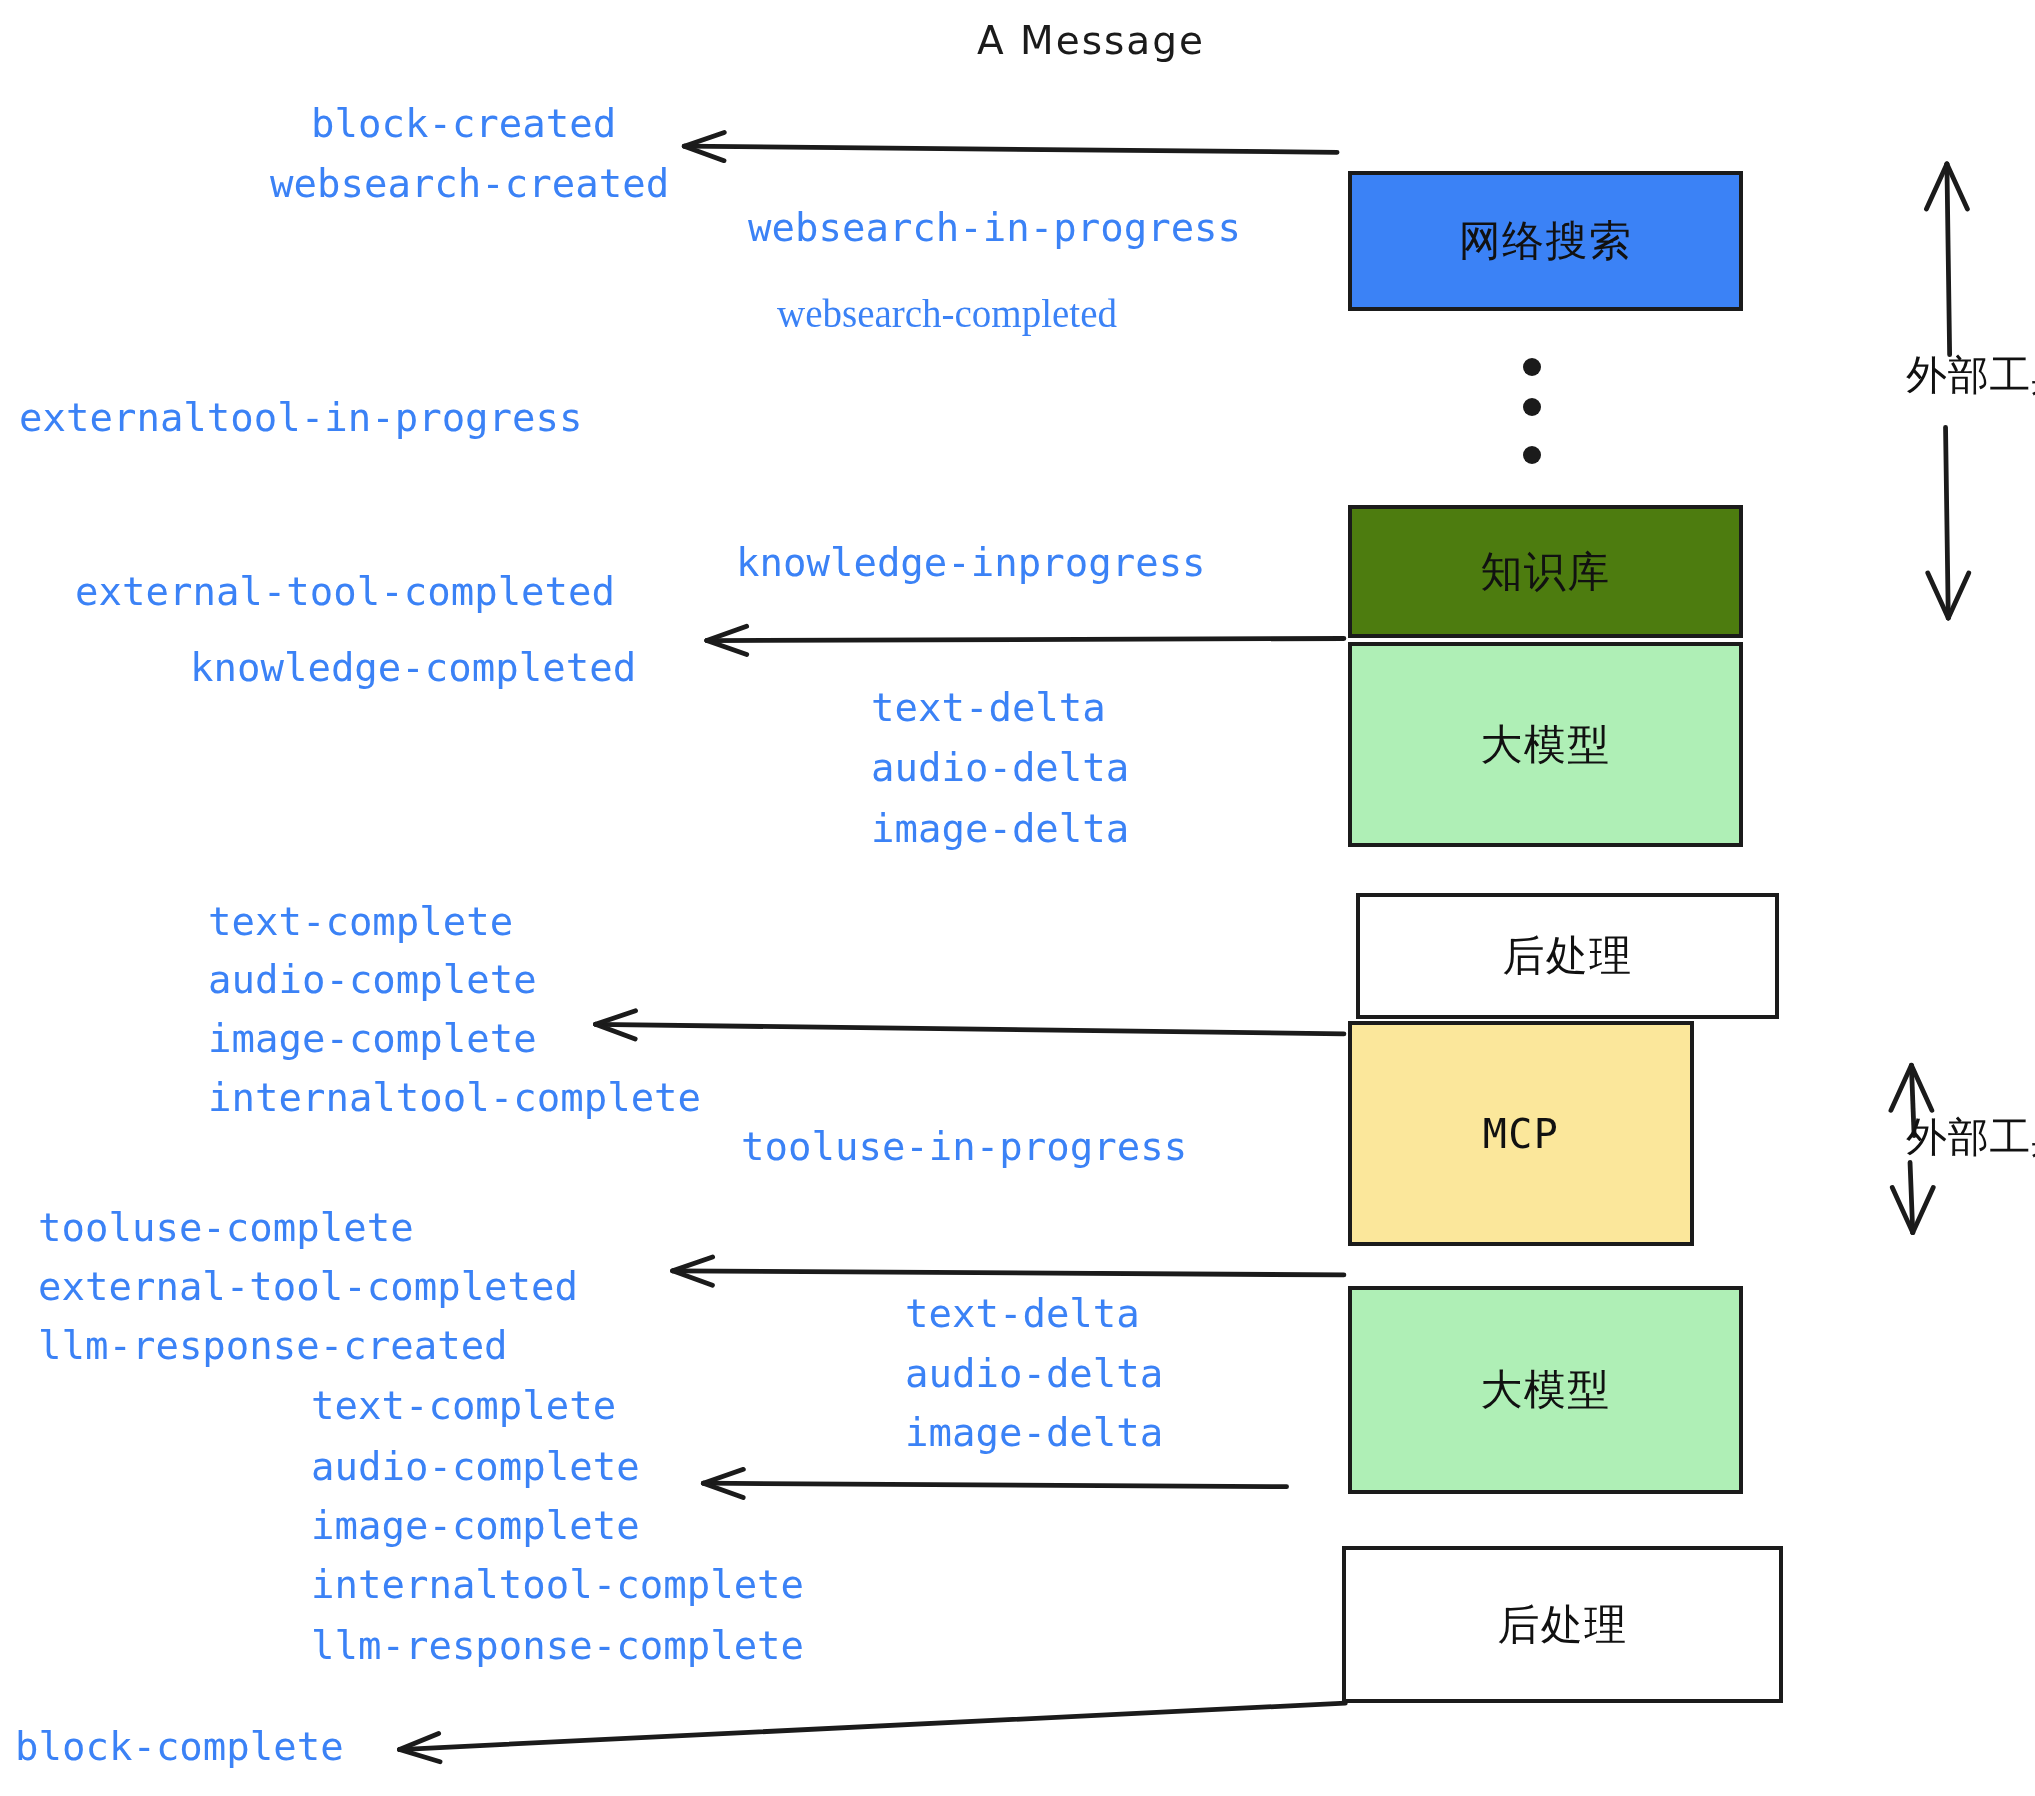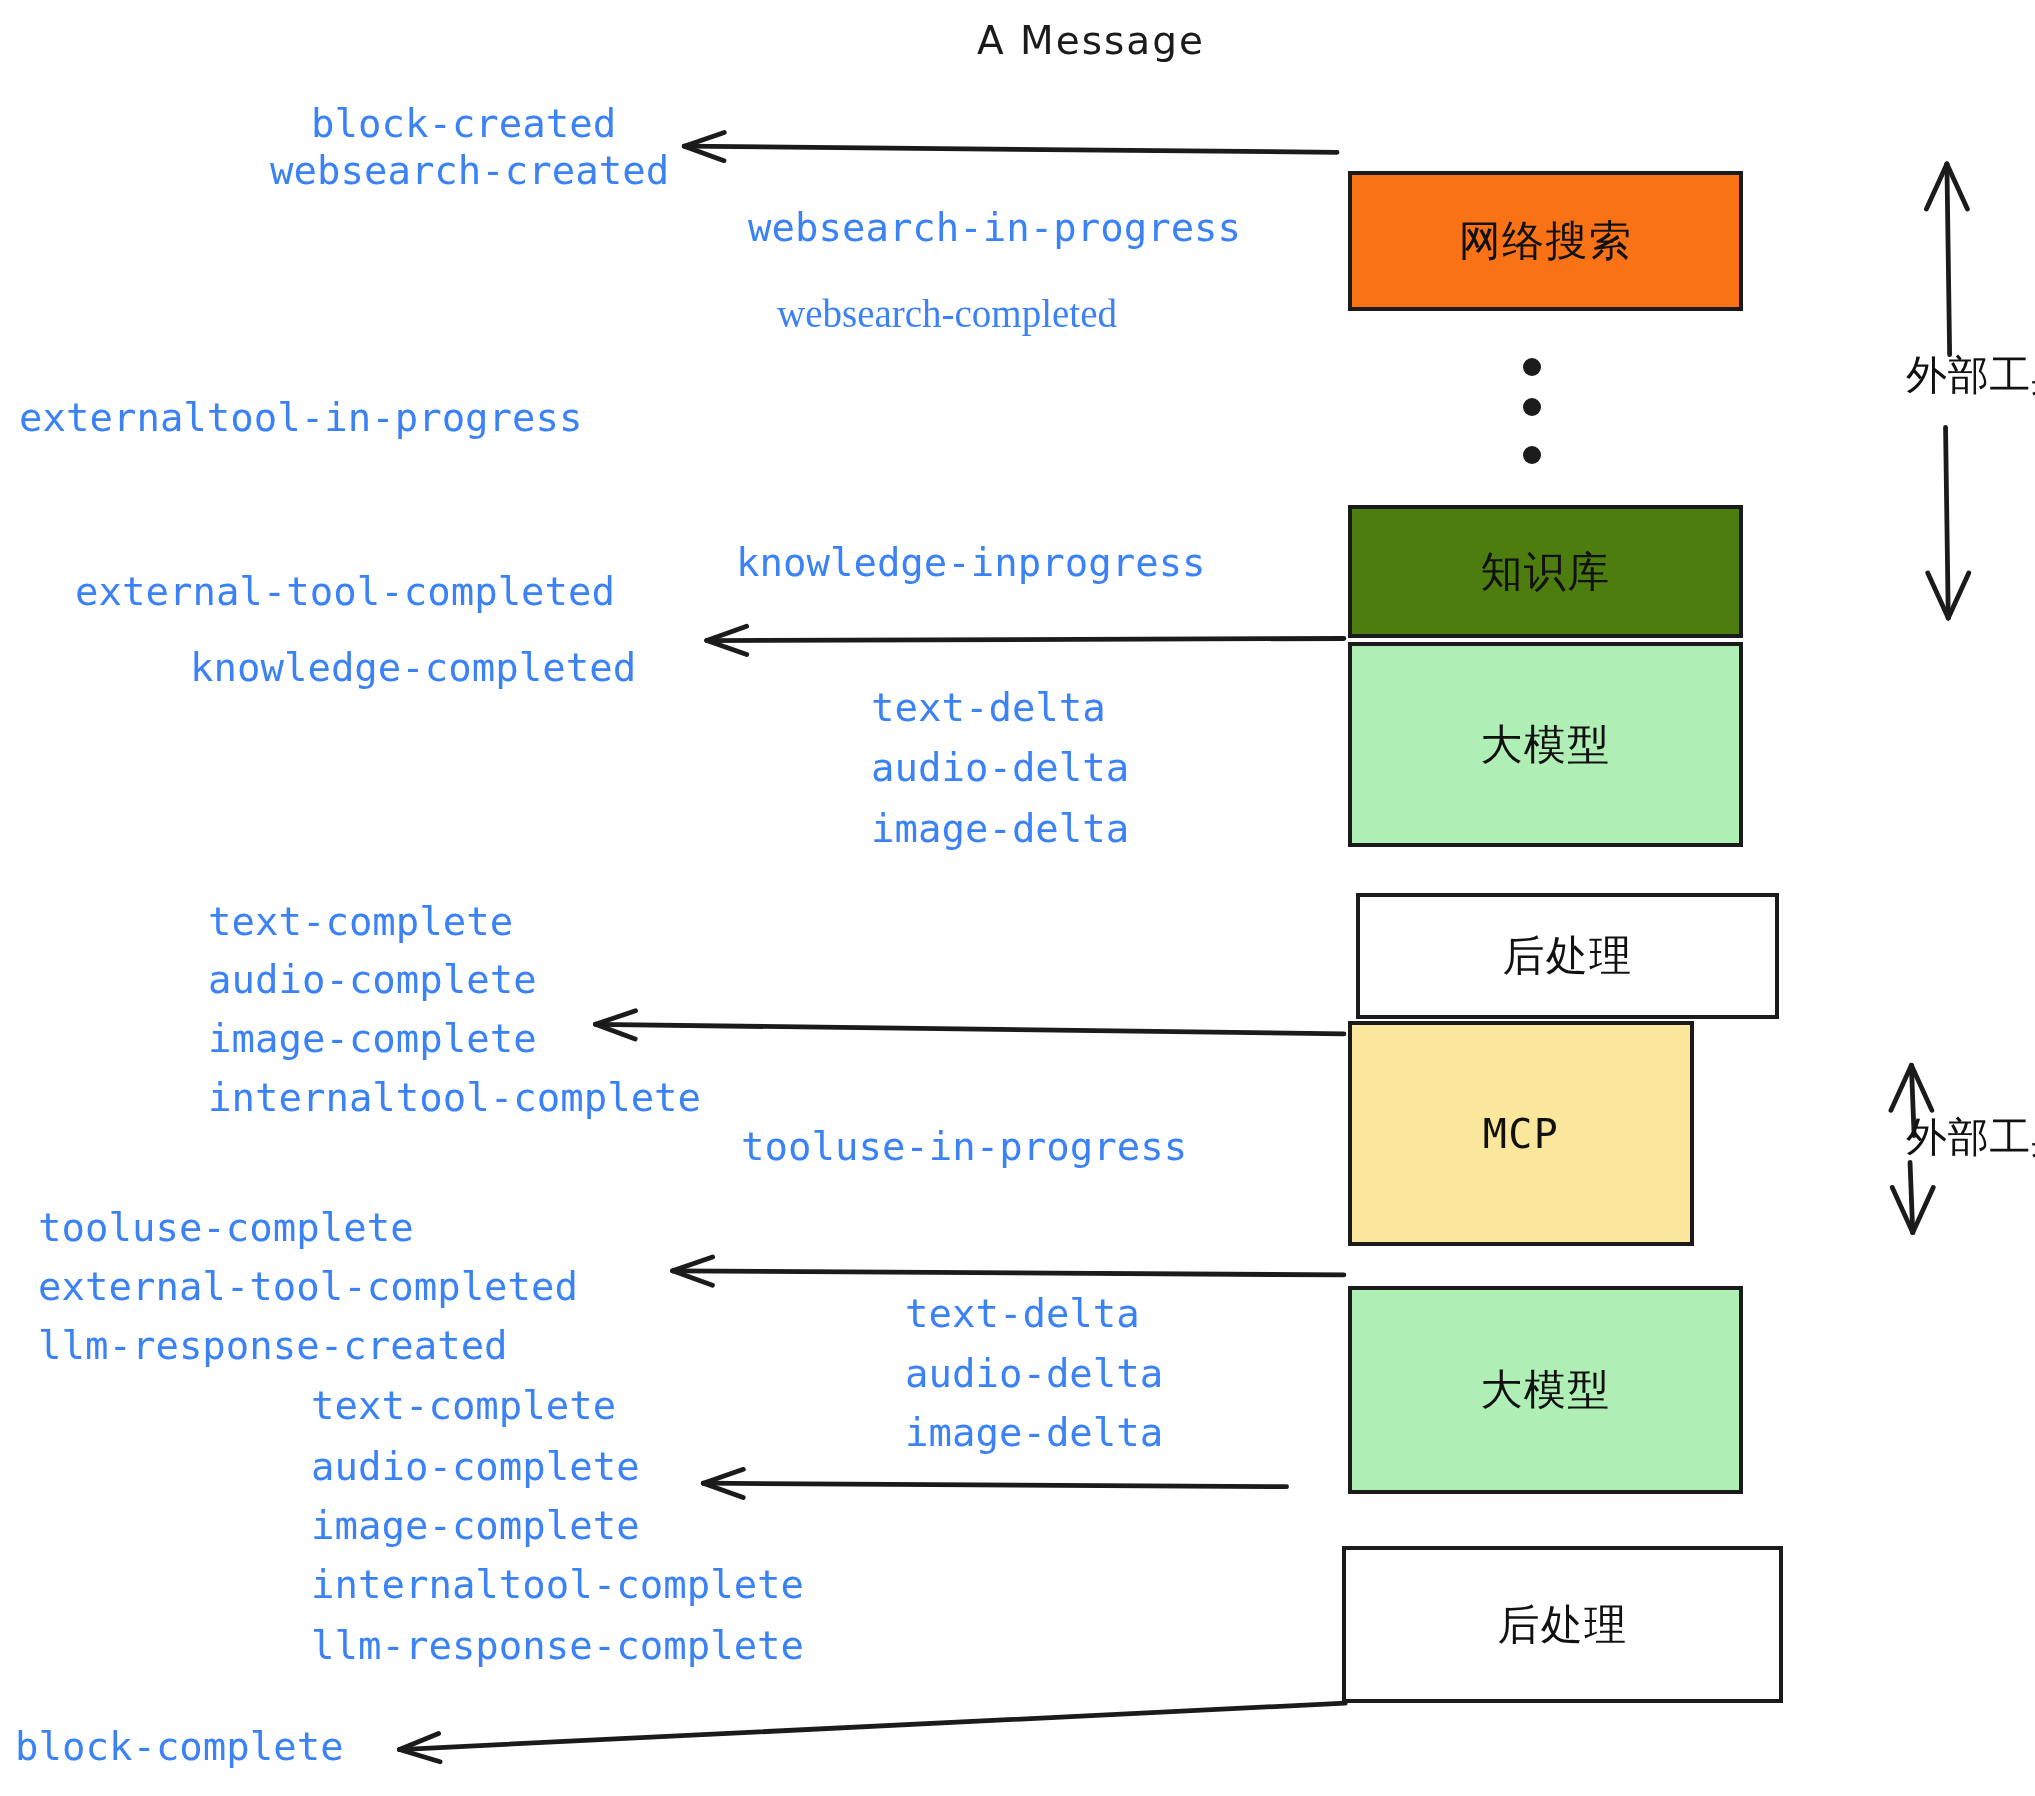--- a/index.html
+++ b/index.html
@@ -126,21 +126,21 @@
           <line x1="2799" y1="1560" x2="2769" y2="1626"></line>
           <line x1="2799" y1="1560" x2="2829" y2="1626"></line>
           <line x1="2797" y1="1702.1" x2="2801" y2="1805"></line>
           <line x1="2801" y1="1805" x2="2771" y2="1739"></line>
           <line x1="2801" y1="1805" x2="2831" y2="1739"></line>
         </g>
       </g>
   </svg>
 
   <div id="nodes-layer">
-      <div class="node" style="left: 1348px; top: 171px; width: 395px; height: 140px; background: #f97316;">
+      <div class="node" style="left: 1348px; top: 171px; width: 395px; height: 140px; background: #3b82f6;">
         <span>网络搜索</span>
       </div>
       <div class="node" style="left: 1348px; top: 505px; width: 395px; height: 133px; background: #4d7c0f;">
         <span>知识库</span>
       </div>
       <div class="node" style="left: 1348px; top: 642px; width: 395px; height: 205px; background: rgb(175, 239, 182);">
         <span>大模型</span>
       </div>
       <div class="node" style="left: 1356px; top: 893px; width: 423px; height: 126px; background: rgb(255, 255, 255);">
         <span>后处理</span>
@@ -162,21 +162,21 @@
       <div class="dot" style="left: 1523px; top: 446px;"></div>
     </div>
 
   <div id="sidelabels-layer">
       <div class="sidelabel" style="left: 1906px; top: 348px;">外部工具</div>
       <div class="sidelabel" style="left: 1906px; top: 1110px;">外部工具</div>
     </div>
 
   <div id="events-layer">
       <div class="evt" style="left: 311px; top: 104px;">block-created</div>
-      <div class="evt" style="left: 270px; top: 151px;">websearch-created</div>
+      <div class="evt" style="left: 270px; top: 164px;">websearch-created</div>
       <div class="evt" style="left: 748px; top: 208px;">websearch-in-progress</div>
       <div class="evt" style="left: 777px; top: 294px; font-family: Liberation Serif, serif;">websearch-completed</div>
       <div class="evt" style="left: 19px; top: 398px;">externaltool-in-progress</div>
       <div class="evt" style="left: 736px; top: 543px;">knowledge-inprogress</div>
       <div class="evt" style="left: 75px; top: 572px;">external-tool-completed</div>
       <div class="evt" style="left: 190px; top: 628px; margin-top: 20px;">knowledge-completed</div>
       <div class="evt" style="left: 871px; top: 688px;">text-delta</div>
       <div class="evt" style="left: 871px; top: 748px;">audio-delta</div>
       <div class="evt" style="left: 871px; top: 809px;">image-delta</div>
       <div class="evt" style="left: 208px; top: 902px;">text-complete</div>

